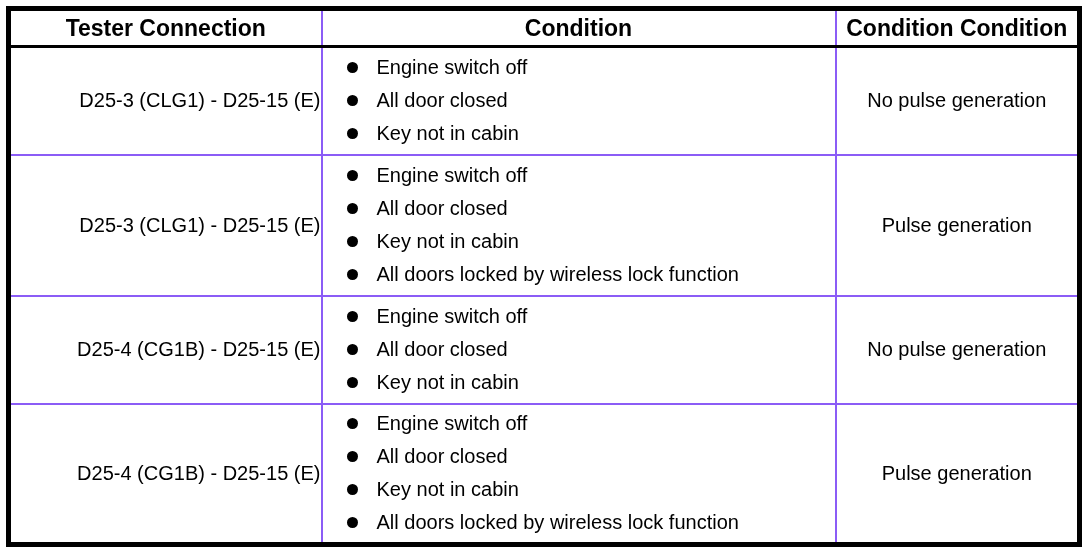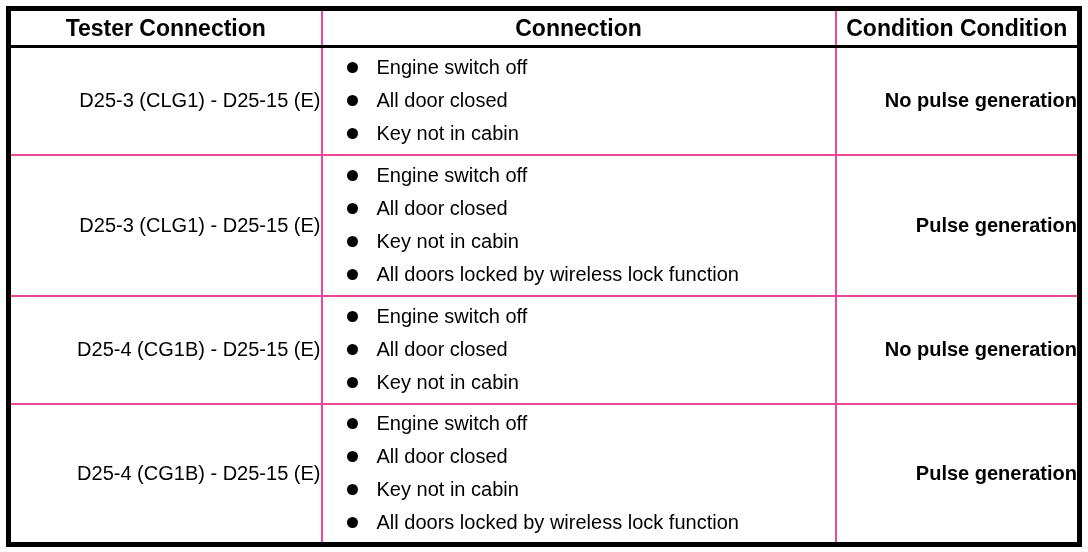--- a/index.html
+++ b/index.html
@@ -15,21 +15,21 @@
     box-sizing: border-box;
     padding: 6px;
     background: #ffffff;
   }
   table.spec-table {
     border-collapse: collapse;
     table-layout: fixed;
     border: 5px solid #000000;
   }
   .spec-table th, .spec-table td {
-    border: 2px solid #ec4899;
+    border: 2px solid #8b5cf6;
     box-sizing: border-box;
     overflow: hidden;
     white-space: nowrap;
   }
   .spec-table thead th {
     border-bottom: 3px solid #000000;
     font-size: 23px;
     font-weight: bold;
     text-align: center;
     height: 38px;
@@ -41,22 +41,21 @@
     padding: 0;
   }
   td.tester-cell {
     padding-left: 5px;
     text-align: right;
   }
   td.cond-cell {
     padding-left: 24px;
   }
   td.spec-cell {
-    text-align: right;
-    font-weight: bold;
+    text-align: center;
   }
   .cond-line {
     display: flex;
     align-items: center;
     line-height: 33px;
     height: 33px;
   }
   .bullet {
     width: 11px;
     height: 11px;
@@ -74,21 +73,21 @@
 <div class="page">
   <table class="spec-table">
     <colgroup>
       <col style="width:313px">
       <col style="width:514px">
       <col style="width:244px">
     </colgroup>
     <thead>
       <tr>
         <th>Tester Connection</th>
-        <th>Connection</th>
+        <th>Condition</th>
         <th>Condition Condition</th>
       </tr>
     </thead>
     <tbody>
 
       <tr class="row-3b">
         <td class="tester-cell">D25-3 (CLG1) - D25-15 (E)</td>
         <td class="cond-cell">
           <div class="cond-line">
             <span class="bullet"></span>

